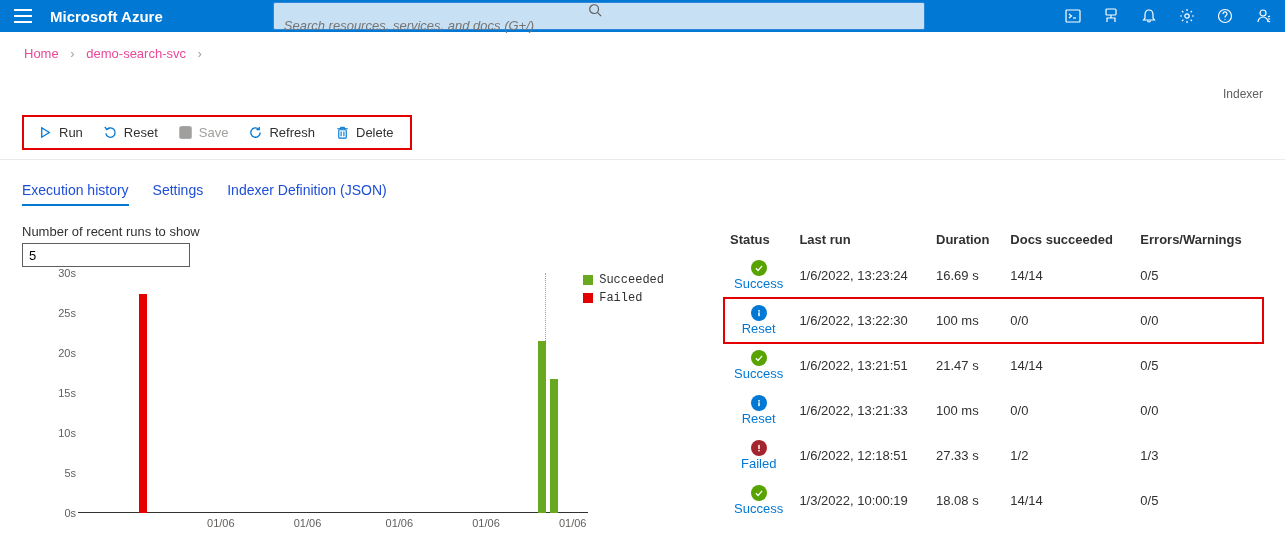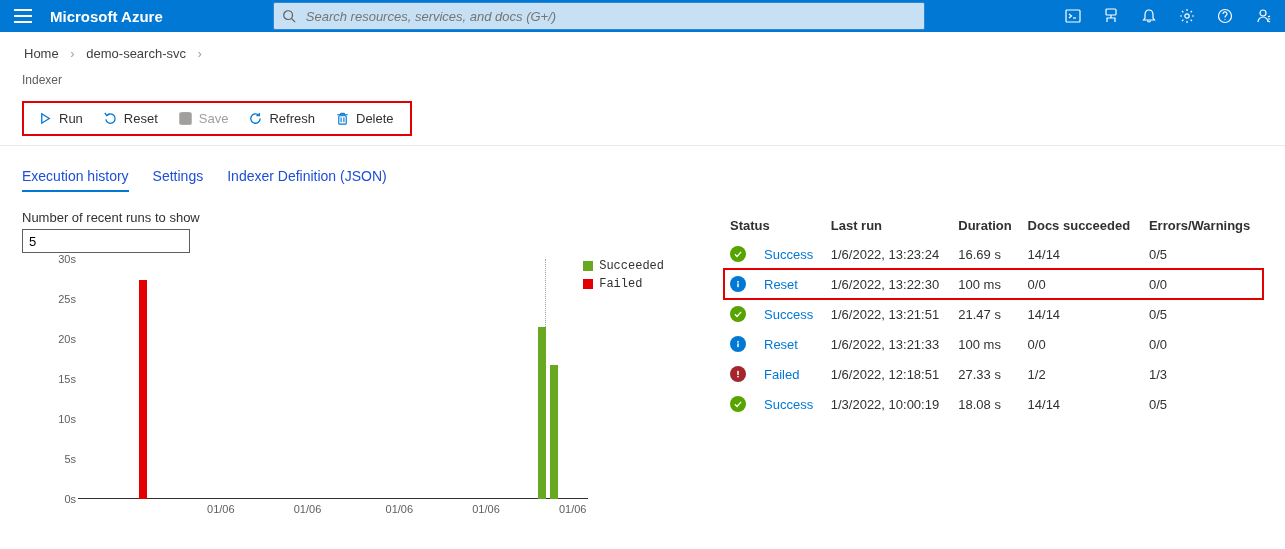--- a/index.html
+++ b/index.html
@@ -1,32 +1,32 @@
 <!DOCTYPE html>
 <html><head>
 <meta charset="utf-8">
 <style>
   * { box-sizing: border-box; }
   html, body { margin:0; padding:0; font-family: "Segoe UI", Arial, sans-serif; font-size:13px; color:#323130; background:#fff; }
   .topbar { background:#0078d4; height:32px; display:flex; align-items:center; padding:0 14px; color:#fff; }
   .hamburger { width:18px; height:14px; display:flex; flex-direction:column; justify-content:space-between; cursor:pointer; }
   .hamburger span { display:block; height:2px; background:#fff; }
   .brand { font-weight:600; font-size:15px; margin-left:18px; }
-  .search { background:#c7e0f4; border:1px solid #2b88d8; height:28px; width:652px; border-radius:2px; display:flex; align-items:center; padding:0 8px; margin-left:110px; color:#605e5c; }
+  .search { background:#c7e0f4; border:1px solid #2b88d8; height:28px; width:652px; border-radius:2px; display:flex; align-items:center; padding:0 8px; margin-left:110px; color:#605e5c;flex-direction:column; }
   .search svg { width:14px; height:14px; margin-right:8px; flex-shrink:0; }
   .search input { background:transparent; border:none; outline:none; width:100%; font-size:13px; color:#605e5c; font-style:italic; }
   .top-icons { margin-left:auto; display:flex; gap:22px; align-items:center; }
   .top-icons svg { width:16px; height:16px; cursor:pointer; }
   .page { padding:10px 22px; }
   .breadcrumb { font-size:13px; padding:4px 0 10px; color:#605e5c; }
-  .breadcrumb a { color:#404040; text-decoration:none; margin:0 2px; }
+  .breadcrumb a { color:#ec4899; text-decoration:none; margin:0 2px; }
   .breadcrumb .sep { margin:0 6px; color:#a19f9d; }
   h1 { font-size:24px; font-weight:600; margin:0; display:inline-block; }
   .dots { color:#605e5c; margin-left:10px; font-size:18px; cursor:pointer; }
-  .subtype { font-size:12px; color:#605e5c; margin-top:2px; }
+  .subtype { font-size:12px; color:#605e5c; margin-top:16px;text-align:right; }
   .toolbar { border:2px solid #e40000; display:inline-flex; align-items:center; padding:2px 6px 2px 4px; margin-top:14px; }
   .tbtn { display:flex; align-items:center; gap:6px; padding:6px 10px; cursor:pointer; color:#323130; font-size:13px; }
   .tbtn.disabled { color:#a19f9d; cursor:default; }
   .tbtn svg { width:15px; height:15px; }
   .tbtn.disabled svg { stroke:#a19f9d; fill:#a19f9d; }
   .hr { border-top:1px solid #edebe9; margin:0 -22px 0 0; margin-top:-1px; }
   .tabs { display:flex; gap:24px; margin-top:18px; border-bottom:0; }
   .tab { padding:4px 0 6px; cursor:pointer; font-size:14px; color:#1d4ed8; }
   .tab.active { border-bottom:2px solid #0078d4; font-weight:400; }
   .content { display:flex; margin-top:18px; gap:60px; }
@@ -42,21 +42,21 @@
   .yaxis { position:absolute; left:-30px; width:28px; text-align:right; font-size:11px; color:#605e5c; }
   .bar { position:absolute; bottom:0; width:8px; }
   .xaxis { position:relative; margin-left:56px; width:510px; height:20px; }
   .xtick { position:absolute; font-size:11px; color:#605e5c; transform:translateX(-50%); top:4px; }
   .vline { position:absolute; top:0; bottom:0; width:0; border-left:1px dotted #a19f9d; }
   .baseline { position:absolute; left:0; right:0; bottom:0; border-top:1px solid #323130; }
   table { width:100%; border-collapse:collapse; font-size:13px; }
   th { text-align:left; font-weight:600; padding:8px 6px 6px; }
   td { padding:7px 6px; vertical-align:middle; }
   tr.hl { outline:2px solid #e40000; outline-offset:-1px; }
-  .status-cell { display:flex; align-items:center; gap:18px; }
+  .status-cell { display:flex; align-items:center; gap:0;flex-direction:column; }
   .status-cell a { color:#0078d4; text-decoration:none; }
   .ic { width:16px; height:16px; border-radius:50%; display:inline-flex; align-items:center; justify-content:center; flex-shrink:0; }
   .ic-succ { background:#57a300; }
   .ic-info { background:#0078d4; }
   .ic-fail { background:#a4262c; }
   .ic svg { width:10px; height:10px; }
 </style>
 </head>
 <body>
 

